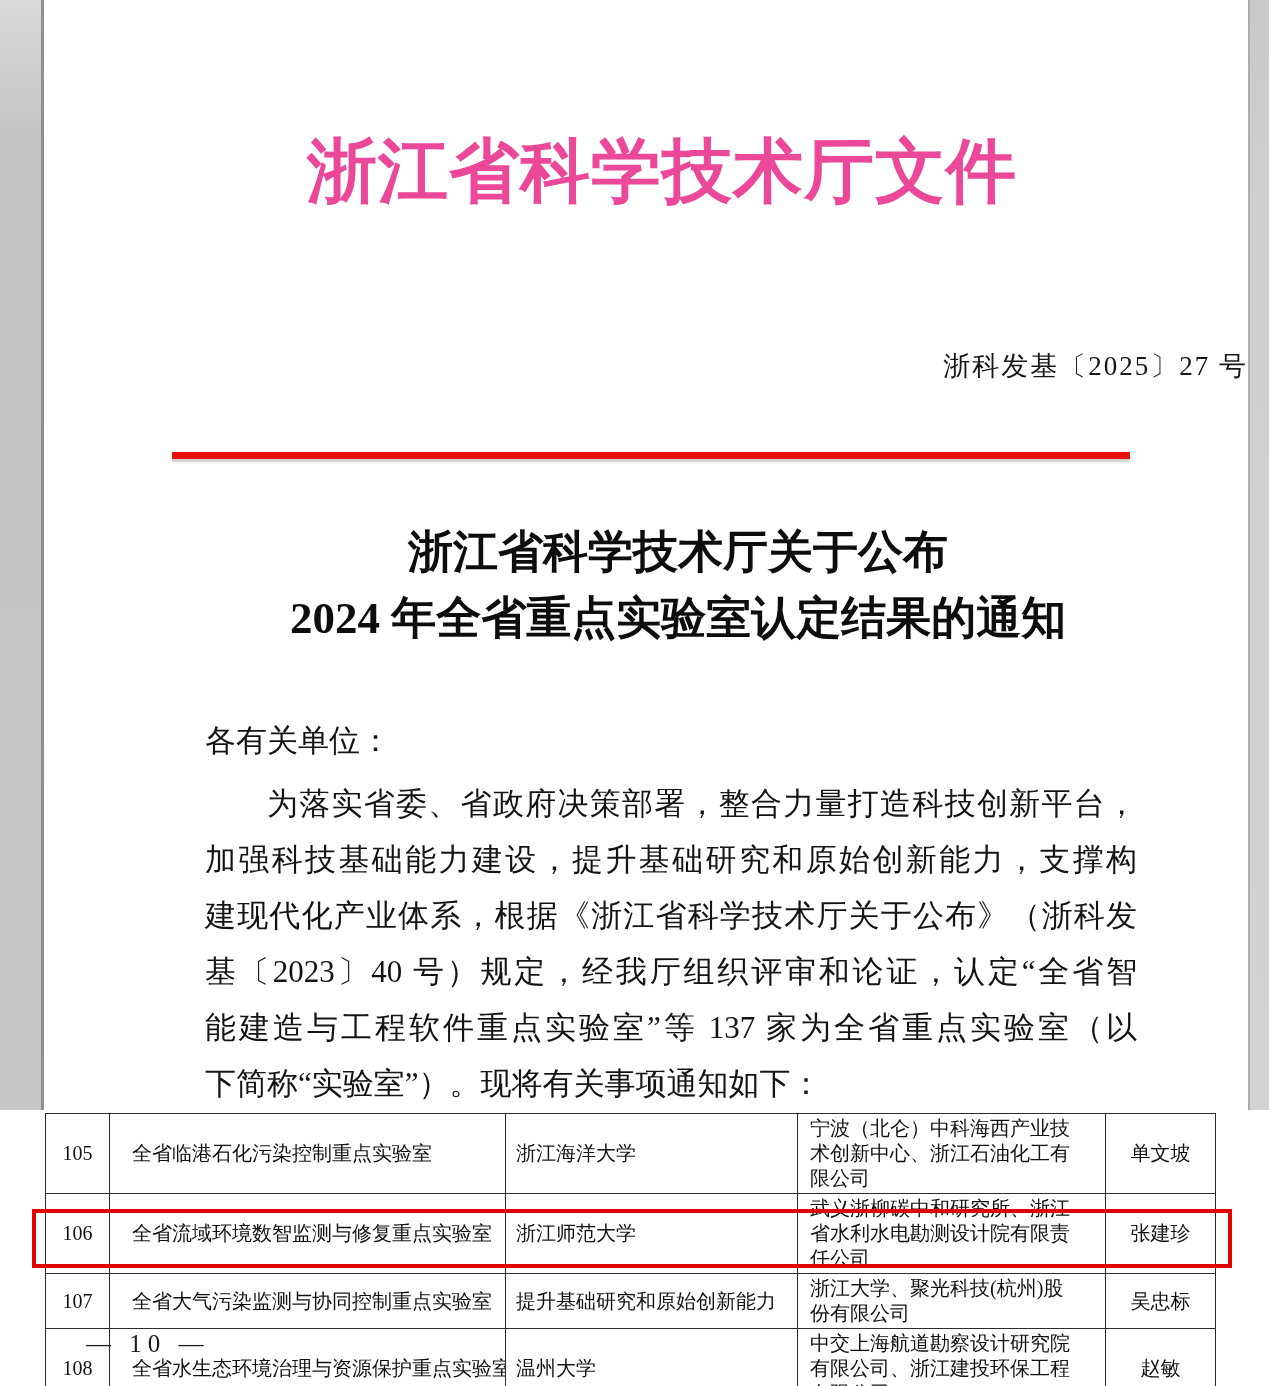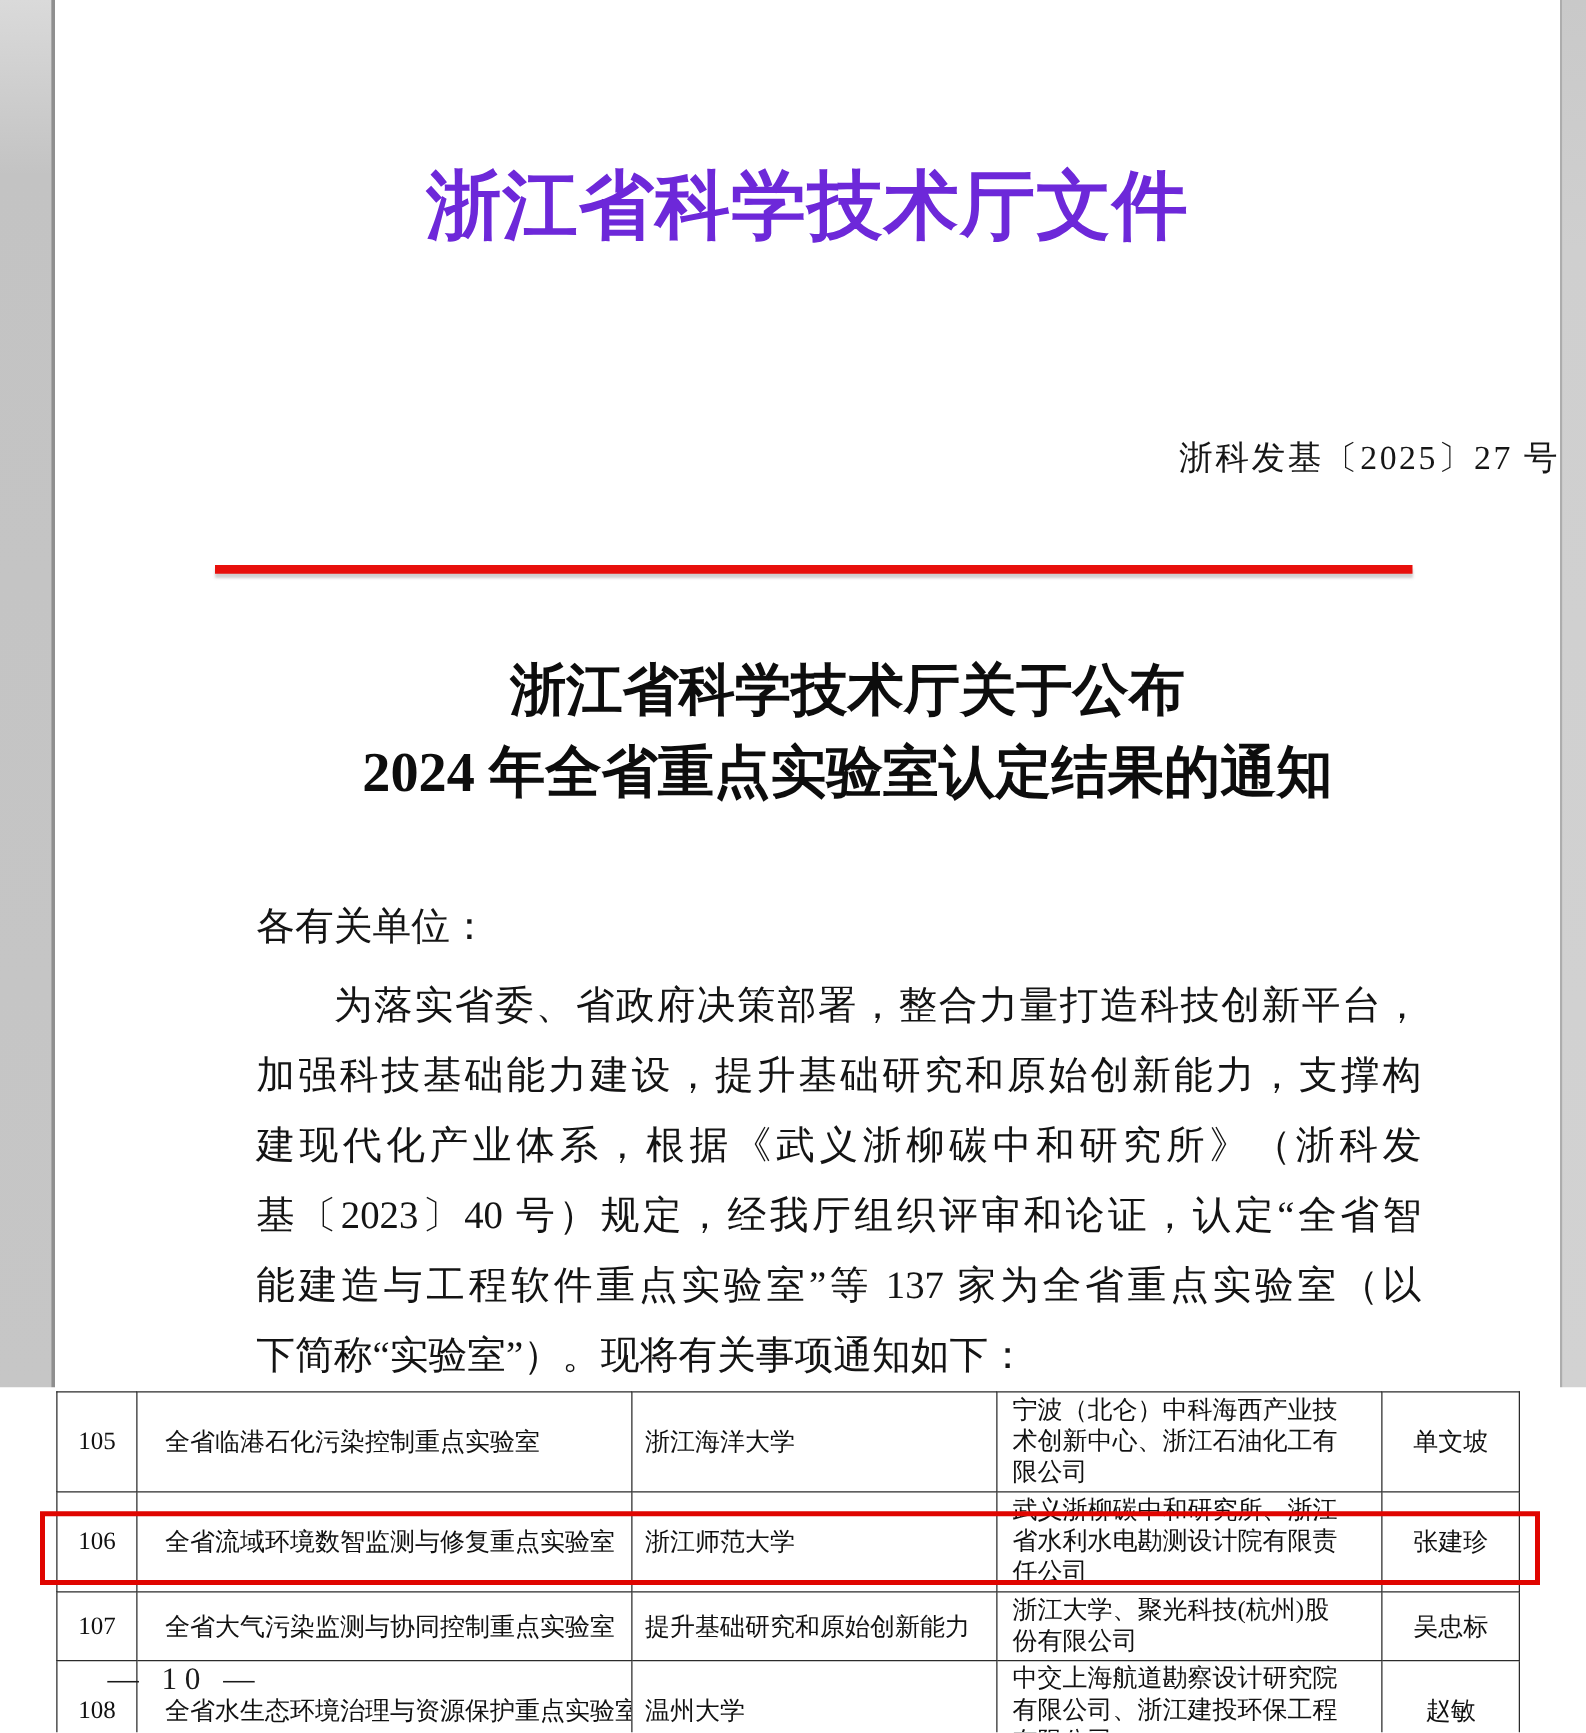--- a/index.html
+++ b/index.html
@@ -16,23 +16,23 @@
     border-right:3px solid #8f8f8f;box-sizing:border-box;
   }
   .gutter-right{
     position:absolute;right:0;top:0;width:21px;height:1110px;
     background:linear-gradient(#c9c9c9,#cfcfcf 200px,#d2d2d2);
     border-left:2px solid #adadad;box-sizing:border-box;
   }
   
   .page{position:absolute;left:44px;top:0;width:1204px;height:1113px;background:#fff;}
   .letterhead-title{
-    position:absolute;top:128px;left:0;width:100%;
-    text-align:center;font-size:60px;font-weight:700;
-    color:#6d28d9;letter-spacing:1px;line-height:1.25;white-space:nowrap;
+    position:absolute;top:128px;left:16px;width:100%;
+    text-align:center;font-size:70px;font-weight:700;
+    color:#ec4899;letter-spacing:1px;line-height:1.25;white-space:nowrap;
   }
   .doc-number{
     position:absolute;top:348px;left:0;width:100%;
     text-align:right;font-size:27px;color:#161616;letter-spacing:2px;
   }
   .red-line{
     position:absolute;top:452px;left:128px;width:958px;height:7px;
     background:#e8100c;box-shadow:0 3px 2px rgba(120,120,120,0.35);
   }
   .notice-title{
@@ -91,21 +91,21 @@
     <div class="red-line"></div>
 
     <div class="notice-title l1">浙江省科学技术厅关于公布</div>
     <div class="notice-title l2">2024 年全省重点实验室认定结果的通知</div>
 
     <div class="salutation">各有关单位：</div>
 
     <div class="body-block">
       <div class="body-line indent">为落实省委、省政府决策部署，整合力量打造科技创新平台，</div>
       <div class="body-line">加强科技基础能力建设，提升基础研究和原始创新能力，支撑构</div>
-      <div class="body-line">建现代化产业体系，根据《武义浙柳碳中和研究所》（浙科发</div>
+      <div class="body-line">建现代化产业体系，根据《浙江省科学技术厅关于公布》（浙科发</div>
       <div class="body-line">基〔2023〕40 号）规定，经我厅组织评审和论证，认定“全省智</div>
       <div class="body-line">能建造与工程软件重点实验室”等 137 家为全省重点实验室（以</div>
       <div class="body-line last">下简称“实验室”）。现将有关事项通知如下：</div>
     </div>
   </div>
 
   <div class="table-region">
     <table class="results">
       <tbody>
           <tr>

